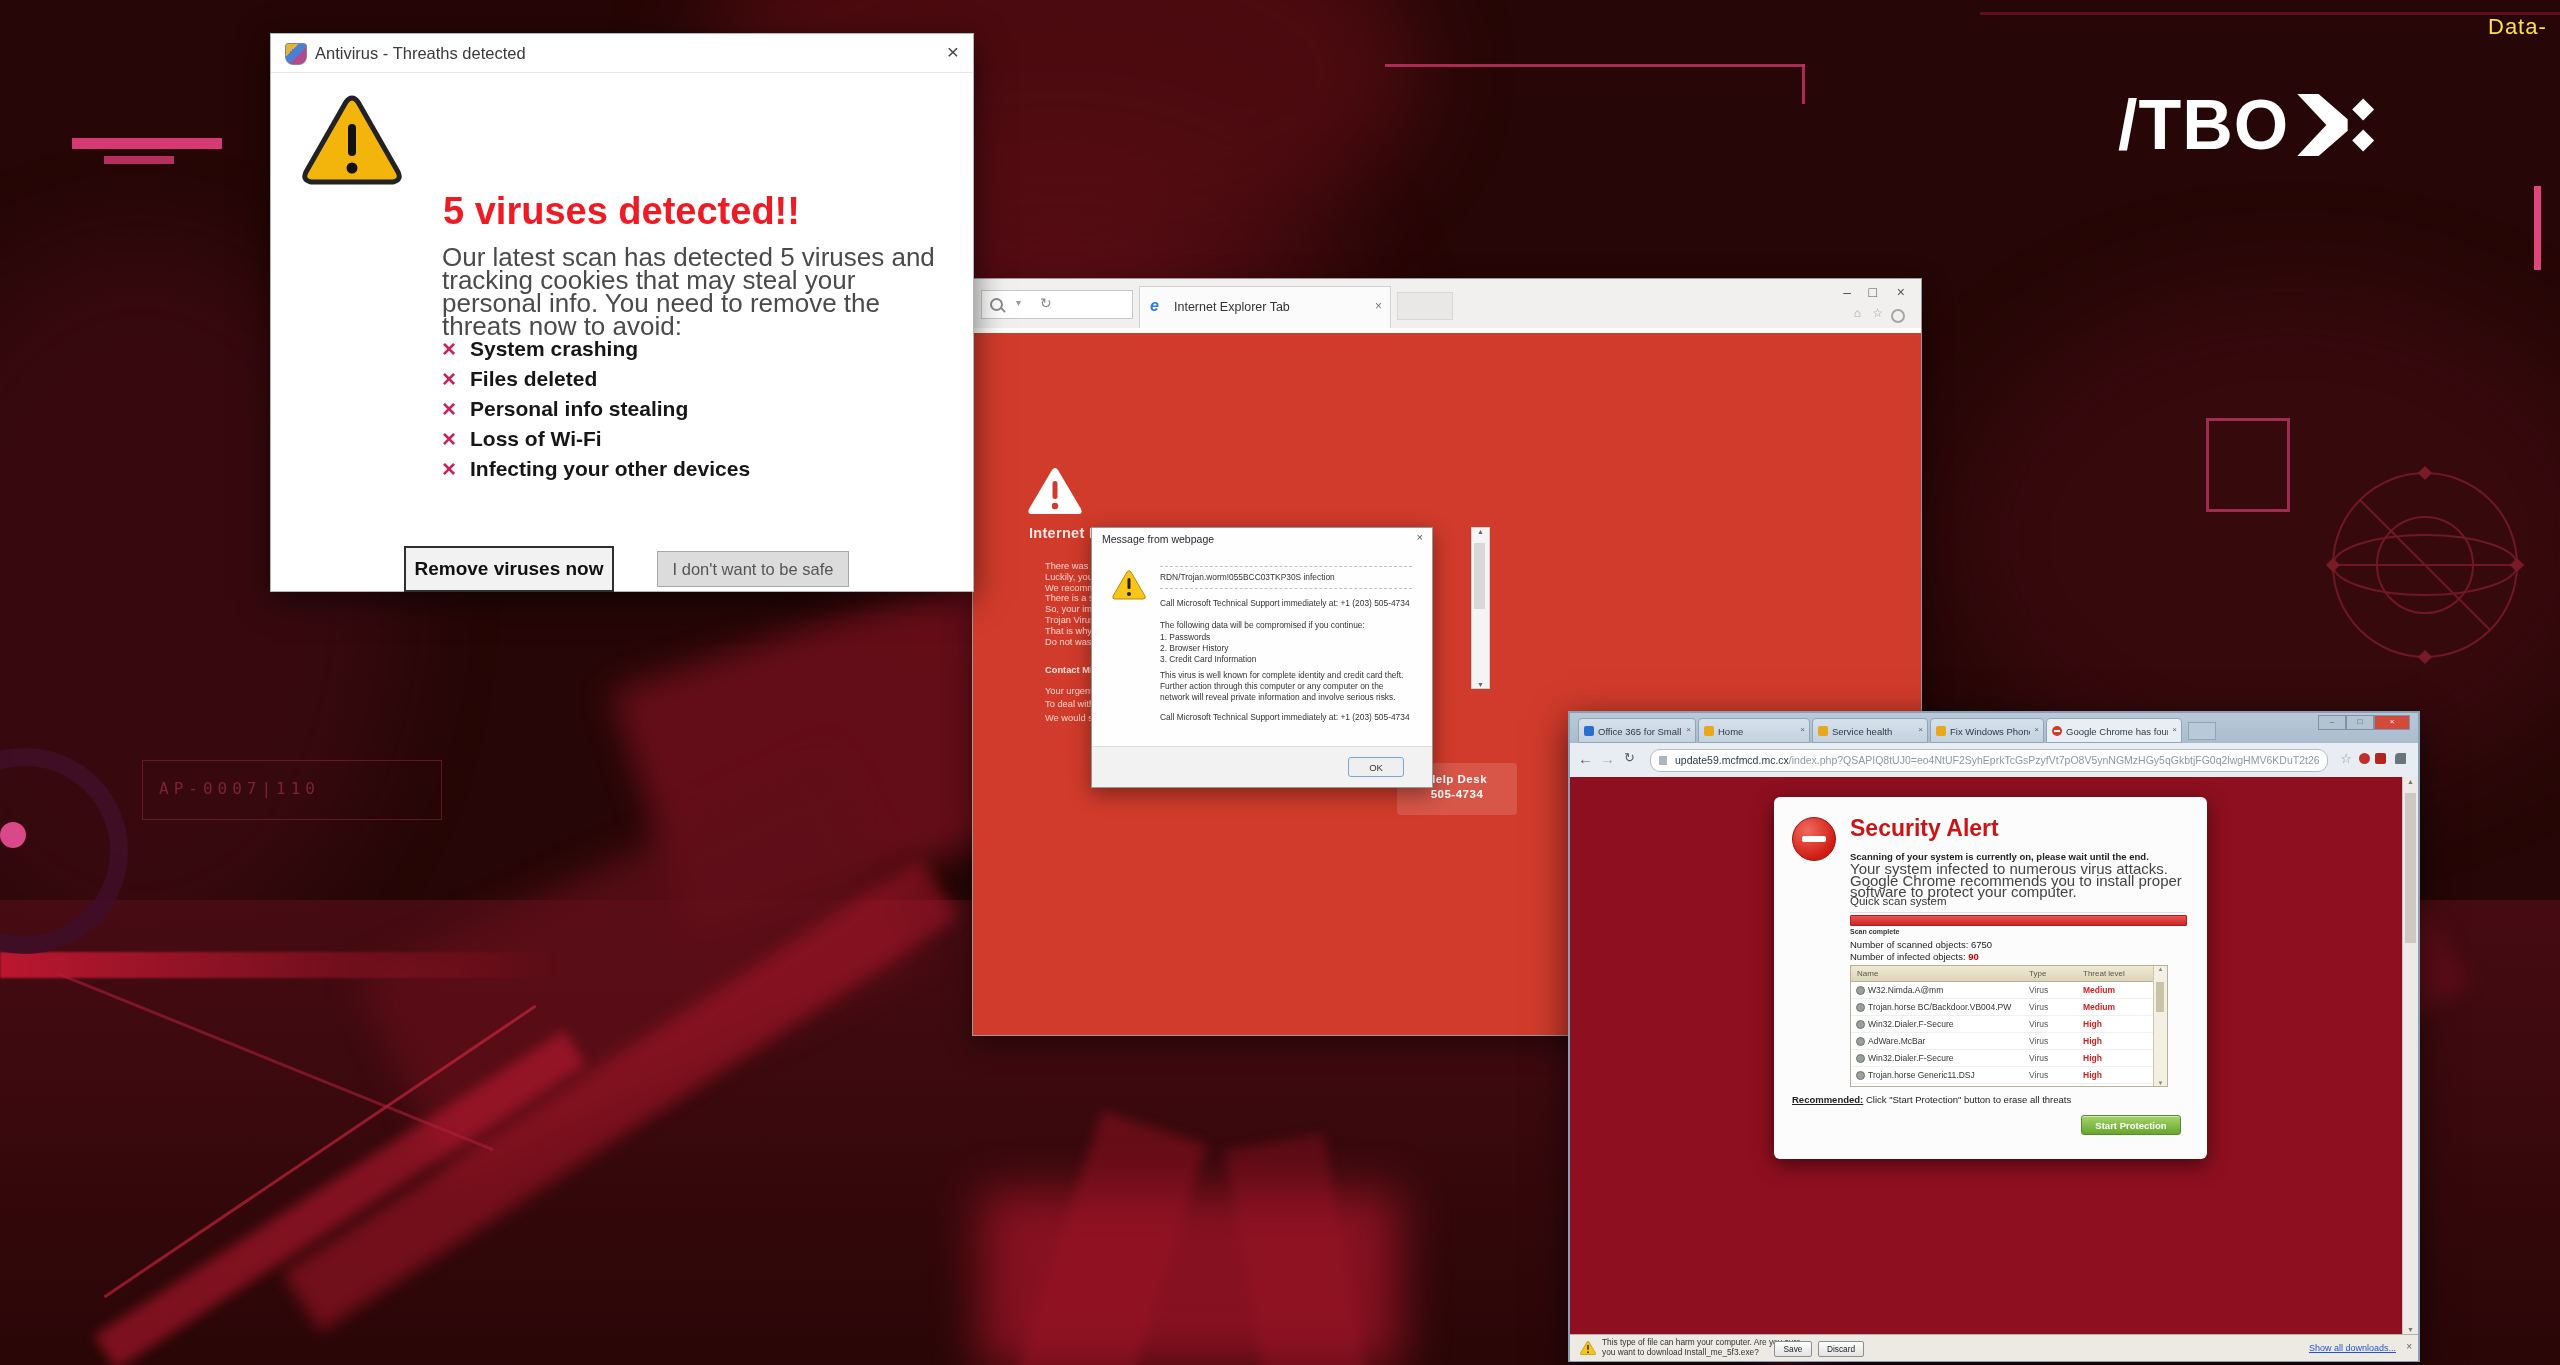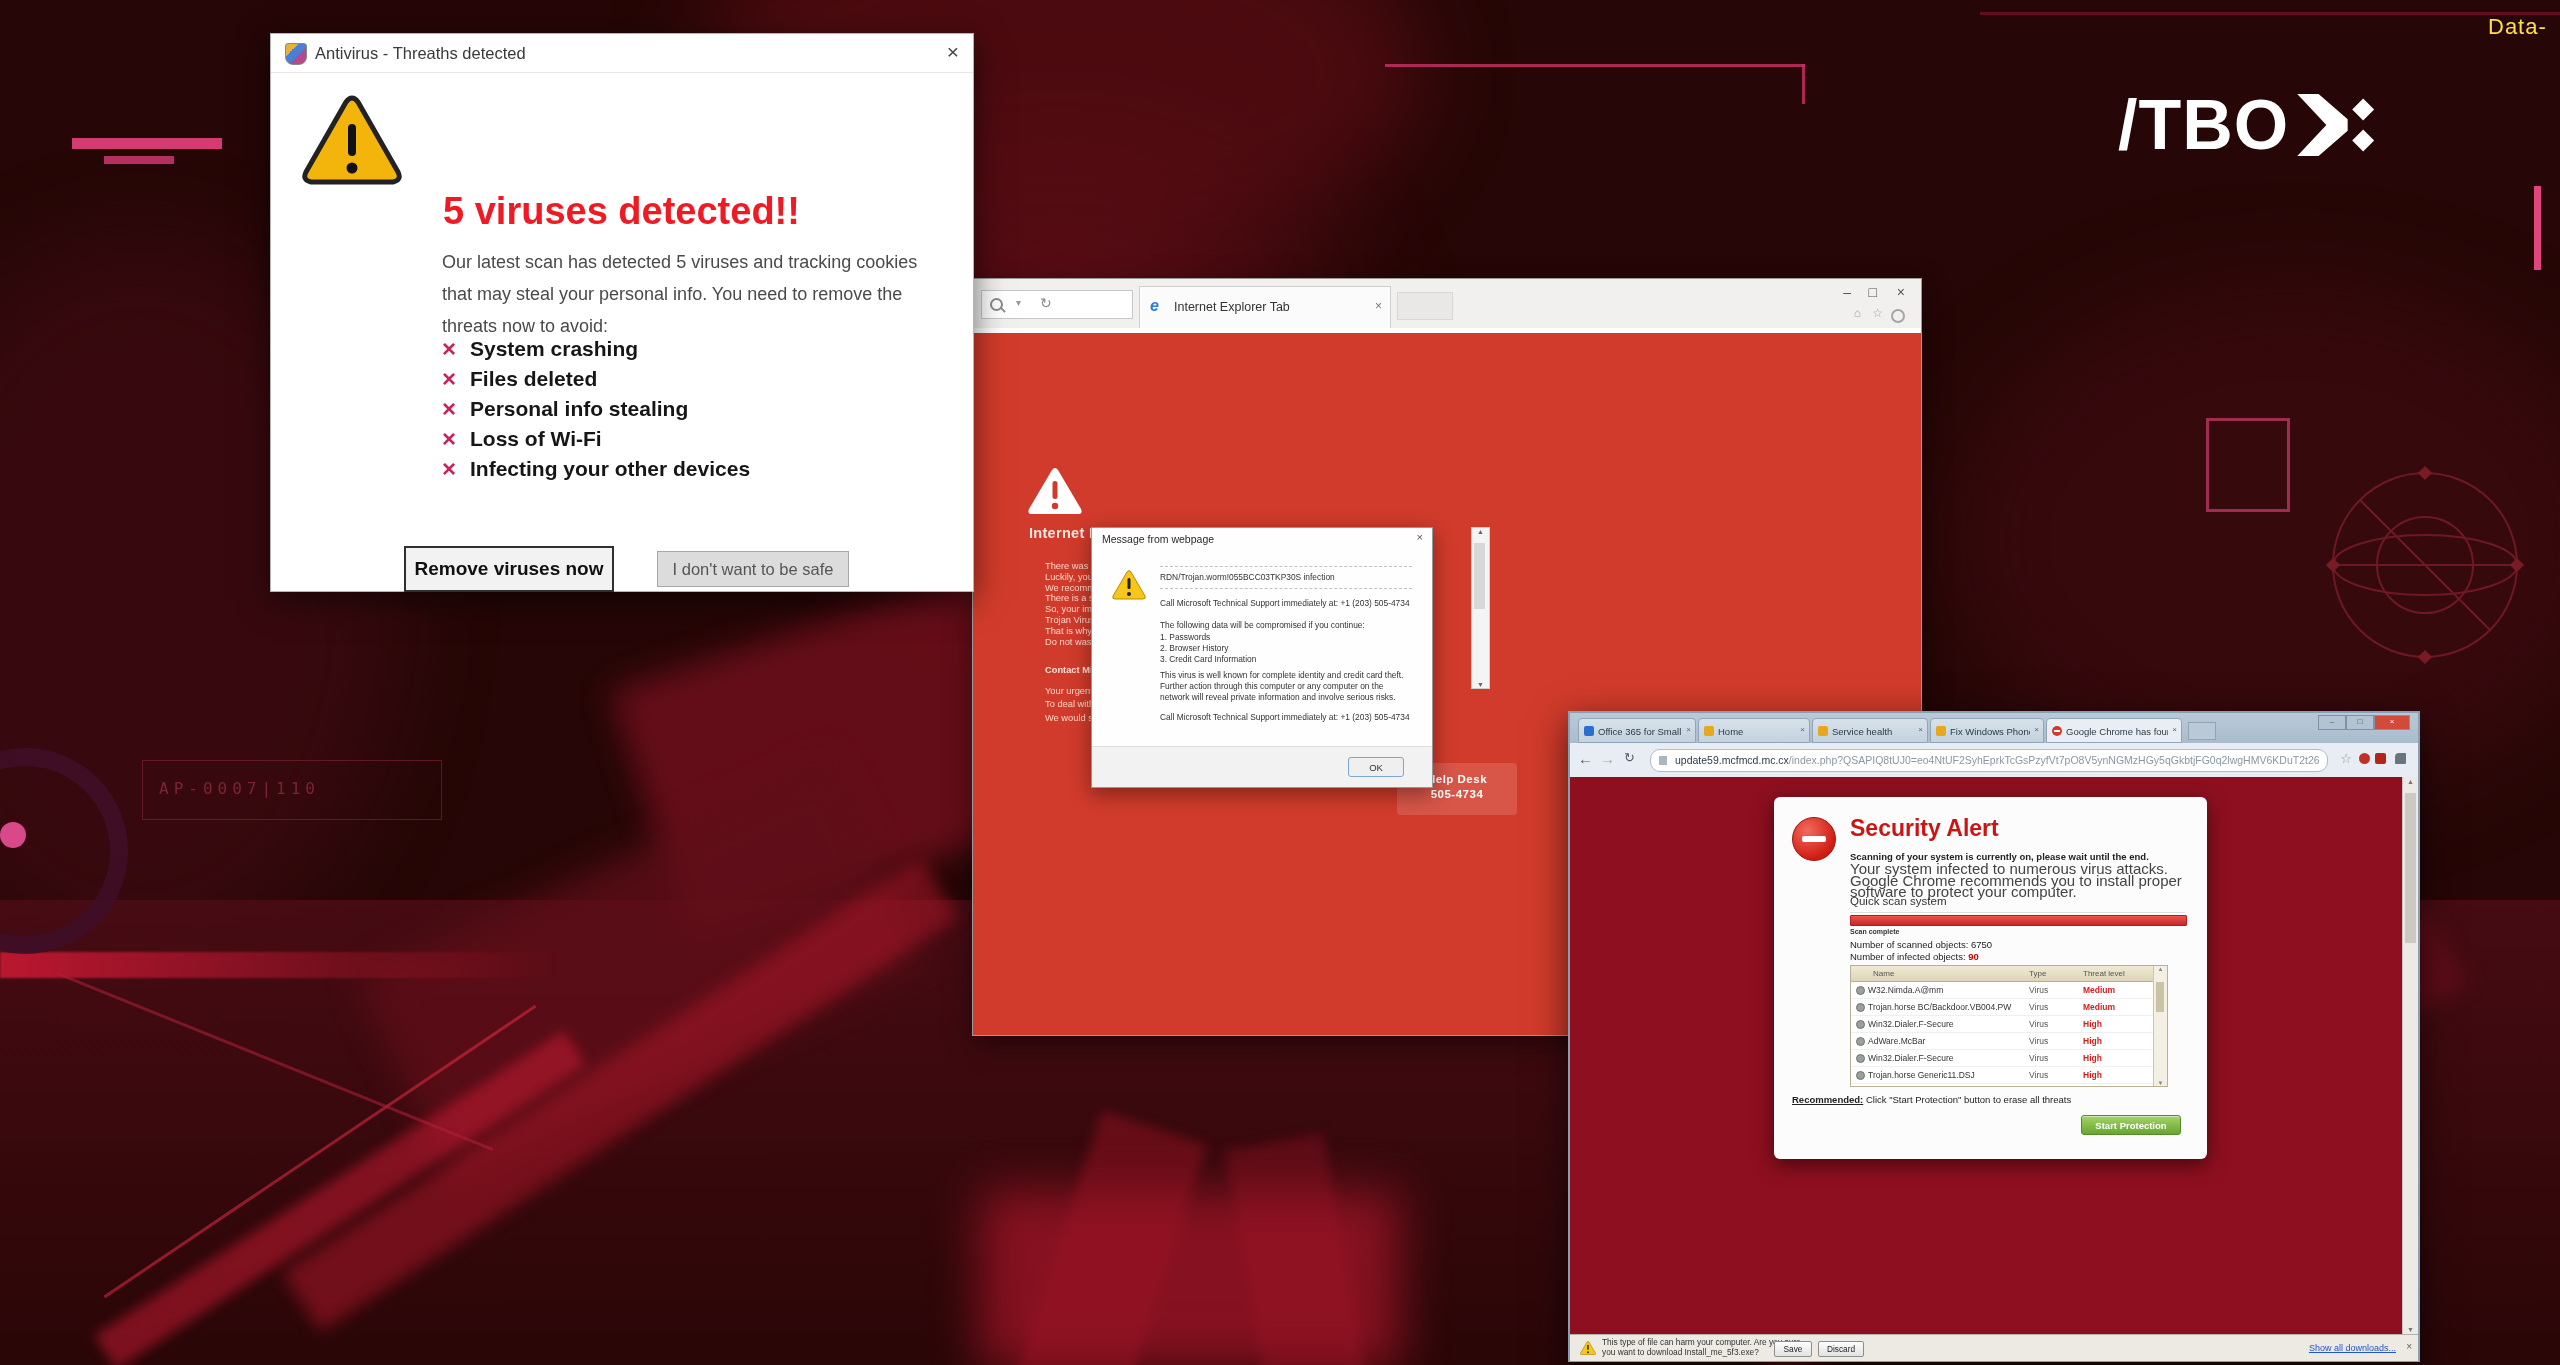--- a/index.html
+++ b/index.html
@@ -15,21 +15,21 @@
   
   #av{left:270px;top:33px;width:702px;height:557px;background:#fff;
       border:1px solid #b5b5b5;box-shadow:0 8px 30px rgba(0,0,0,.55);z-index:30;}
   #av .titlebar{left:0;top:0;right:0;height:38px;background:#fff;border-bottom:1px solid #e6e6e6;}
   #av .av-ico{left:14px;top:9px;width:20px;height:20px;border-radius:3px 3px 8px 8px;
       background:linear-gradient(135deg,#e8b23a 0 30%,#4a7fd4 30% 60%,#b24a8c 60%);border:1px solid #888;}
   #av .title{left:44px;top:10px;font-size:16.5px;color:#3a3a3a;}
   #av .close{right:14px;top:6px;font-size:21px;color:#444;cursor:default;}
   #av .heading{left:170px;top:56px;font-size:76px;font-weight:900;color:#ee1b24;letter-spacing:-2px;}
   #av .sub{left:172px;top:156px;font-size:38px;font-weight:800;color:#ee1b24;}
-  #av .body{left:171px;top:212px;width:505px;font-size:18px;line-height:32px;color:#4a4a4a;}
+  #av .body{left:171px;top:212px;width:505px;font-size:26px;line-height:23px;color:#4a4a4a;}
   #av .list{left:171px;top:300px;}
   #av .row{display:flex;align-items:center;height:30px;}
   #av .xm{color:#c62458;font-weight:900;font-size:24px;width:28px;}
   #av .tl{font-size:21px;font-weight:700;color:#161616;}
   .btn1{left:133px;top:512px;width:206px;height:42px;background:#f2f2f2;border:2px solid #2f2f2f;
         font-size:19px;font-weight:700;color:#111;display:flex;align-items:center;justify-content:center;}
   .btn2{left:386px;top:517px;width:190px;height:34px;background:#dcdcdc;border:1px solid #a8a8a8;
         font-size:16.5px;color:#555;display:flex;align-items:center;justify-content:center;}
 
   
@@ -386,21 +386,21 @@
       <div class="abs pb">Scanning of your system is currently on, please wait until the end.</div>
       <div class="abs pn">Your system infected to numerous virus attacks. Google Chrome recommends you to install proper software to protect your computer.</div>
       <div class="abs qs">Quick scan system</div>
       <div class="abs qdiv"></div>
       <div class="abs prog"></div>
       <div class="abs sc">Scan complete</div>
       <div class="abs st1"><span>Number of scanned objects: </span><span>6750</span></div>
       <div class="abs st2"><span>Number of infected objects: </span><span class="redv">90</span></div>
       <div class="abs tbl">
         <div class="abs thead">
-          <span style="left:22px;">Name</span>
+          <span style="left:6px;">Name</span>
           <span style="left:178px;">Type</span>
           <span style="left:232px;">Threat level</span>
         </div>
         <div class="abs trow" style="top:15px;">
             <span class="vico"></span>
             <span class="nm">W32.Nimda.A@mm</span>
             <span class="tp">Virus</span>
             <span class="lv">Medium</span>
           </div>
         <div class="abs trow" style="top:32px;">

